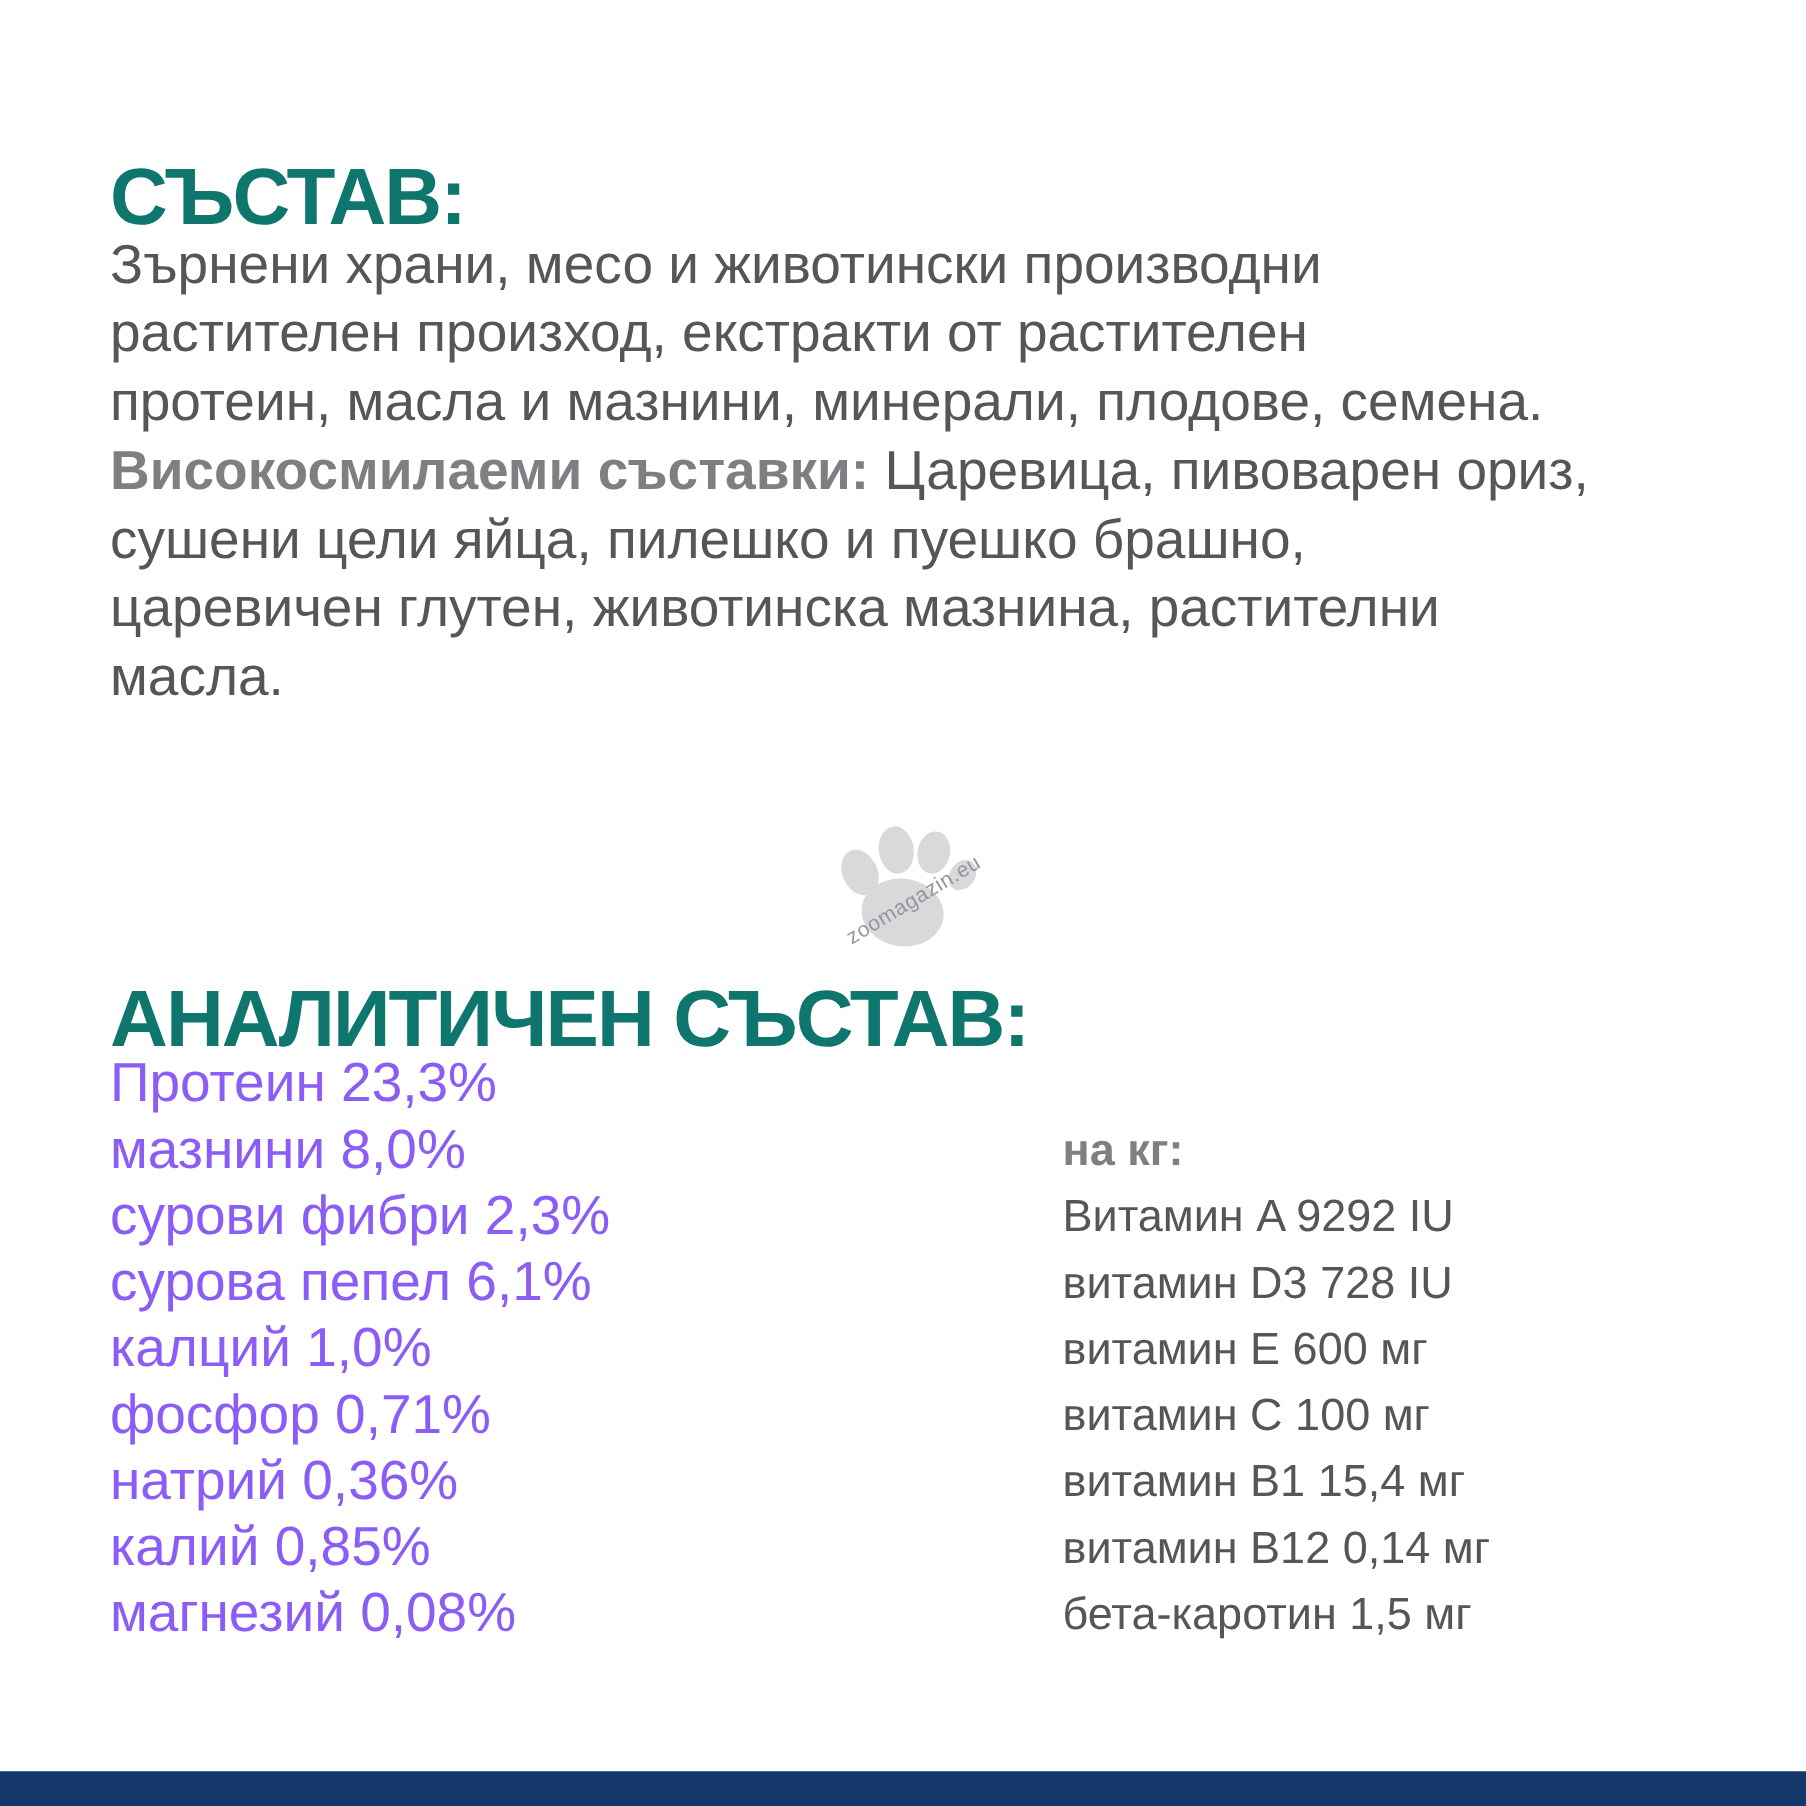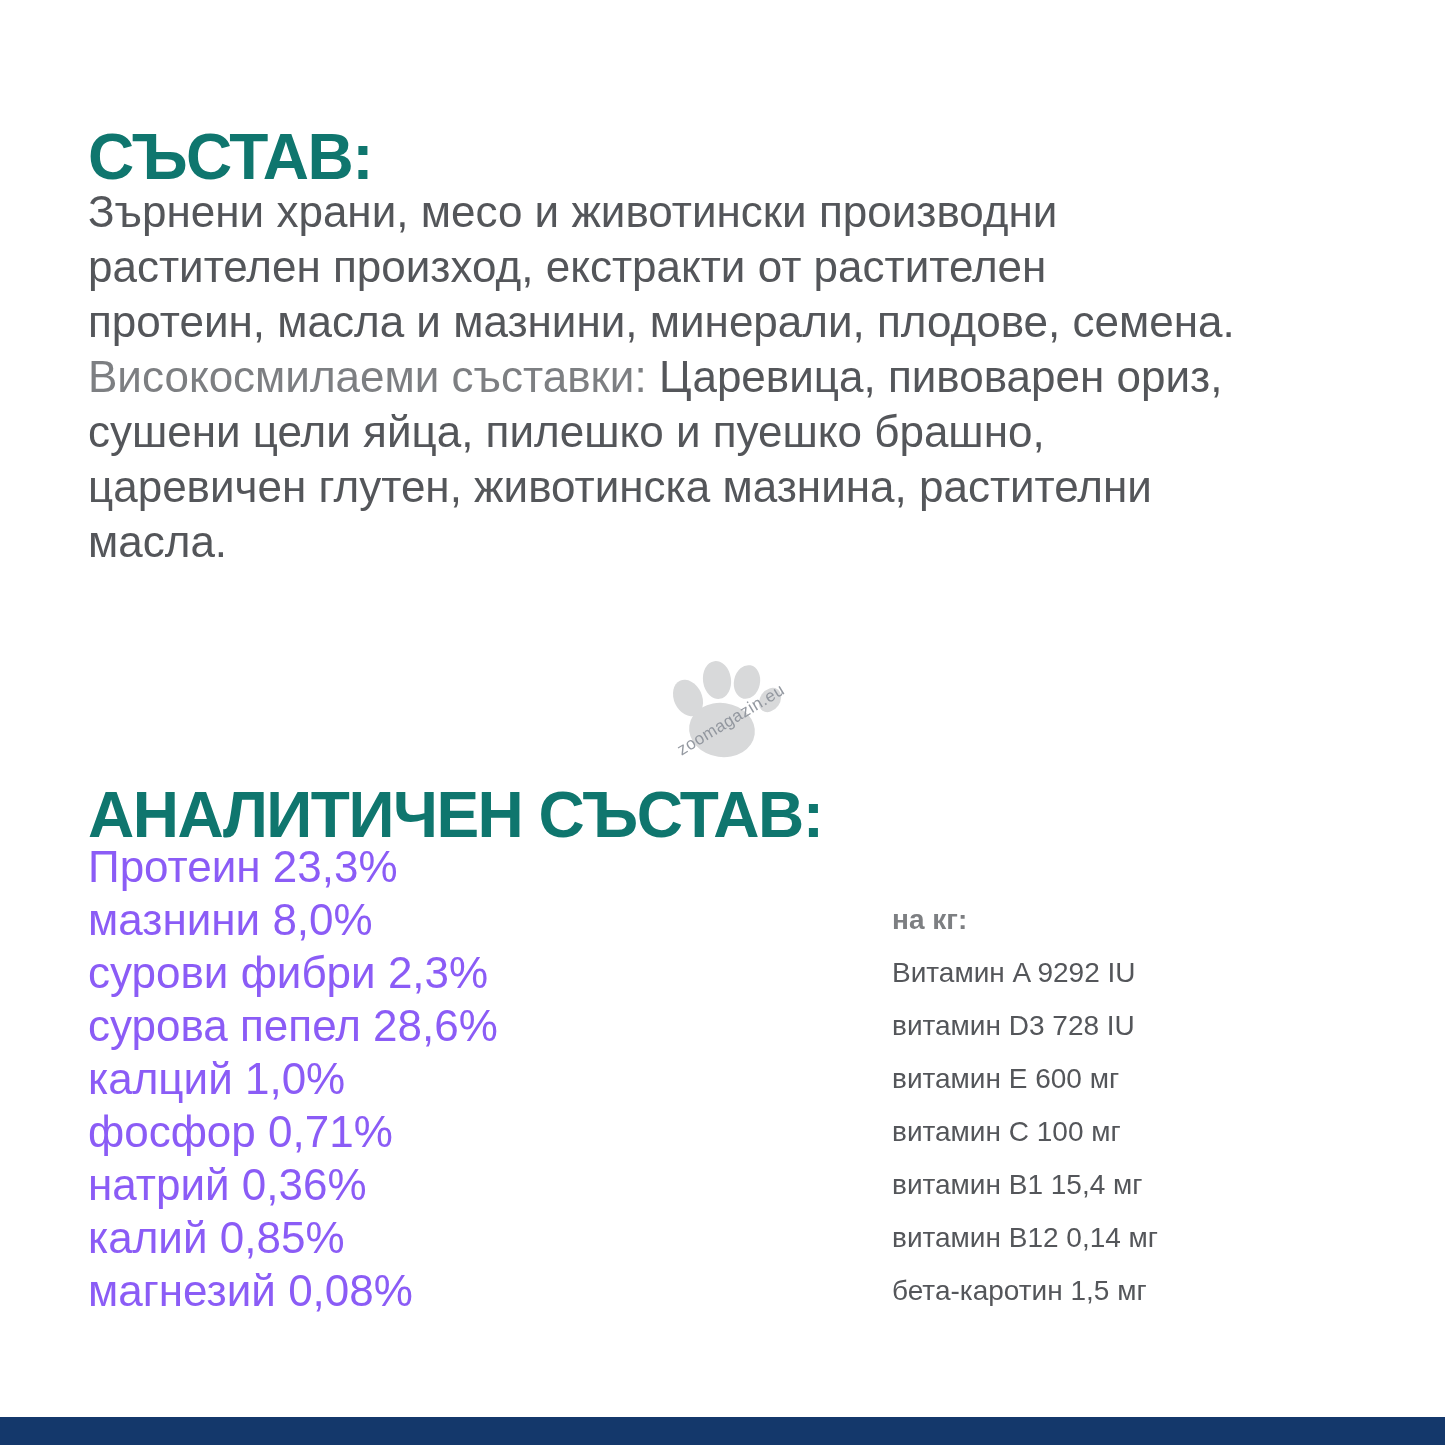--- a/index.html
+++ b/index.html
@@ -32,21 +32,21 @@
     position: absolute;
     left: 88px;
     top: 184px;
     width: 1330px;
     color: #54565a;
     font-size: 44px;
     line-height: 55px;
   }
   .para-line { white-space: nowrap; }
   .bold-label {
-    font-weight: 400;
+    font-weight: 700;
     color: #7d7f82;
     text-align: right;
   }
 
   .watermark-paw {
     position: absolute;
     left: 650px;
     top: 650px;
     width: 140px;
     height: 115px;
@@ -70,24 +70,24 @@
   .nutrient-col {
     position: absolute;
     left: 88px;
     top: 840px;
     color: #8b5cf6;
     font-size: 44px;
     line-height: 53px;
   }
   .vitamin-col {
     position: absolute;
-    left: 892px;
+    left: 850px;
     top: 893px;
     color: #54565a;
-    font-size: 28px;
+    font-size: 36px;
     line-height: 53px;
   }
   .col-line { white-space: nowrap; }
   .per-kg {
     font-weight: 700;
     color: #7d7f82;
   }
 
   .footer-bar {
     position: absolute;
@@ -124,21 +124,21 @@
 </svg>
 
 <div class="watermark-text">zoomagazin.eu</div>
 
 <h1 id="analytical-title" class="heading">АНАЛИТИЧЕН СЪСТАВ:</h1>
 
 <div class="nutrient-col">
   <div class="col-line">Протеин 23,3%</div>
   <div class="col-line">мазнини 8,0%</div>
   <div class="col-line">сурови фибри 2,3%</div>
-  <div class="col-line">сурова пепел 28,6%</div>
+  <div class="col-line">сурова пепел 6,1%</div>
   <div class="col-line">калций 1,0%</div>
   <div class="col-line">фосфор 0,71%</div>
   <div class="col-line">натрий 0,36%</div>
   <div class="col-line">калий 0,85%</div>
   <div class="col-line">магнезий 0,08%</div>
 </div>
 
 <div class="vitamin-col">
   <div class="col-line per-kg">на кг:</div>
   <div class="col-line">Витамин A 9292 IU</div>

